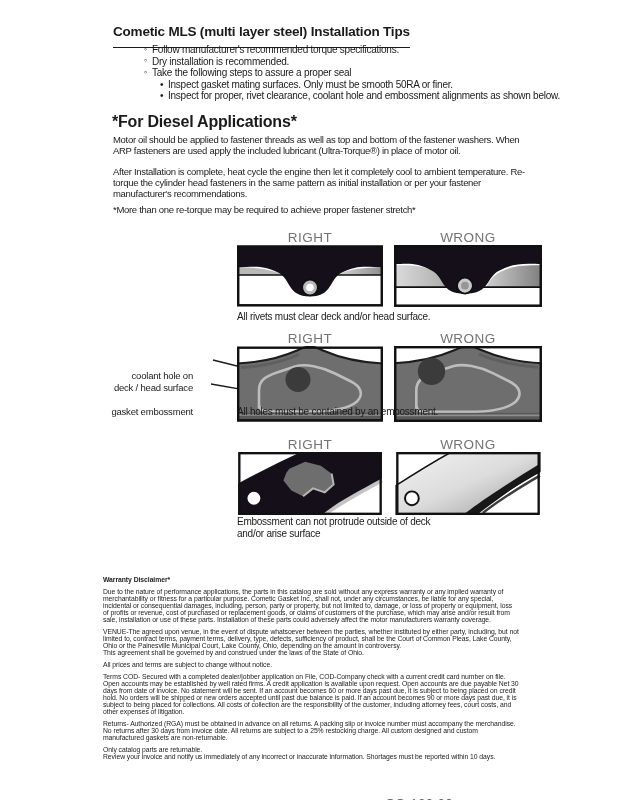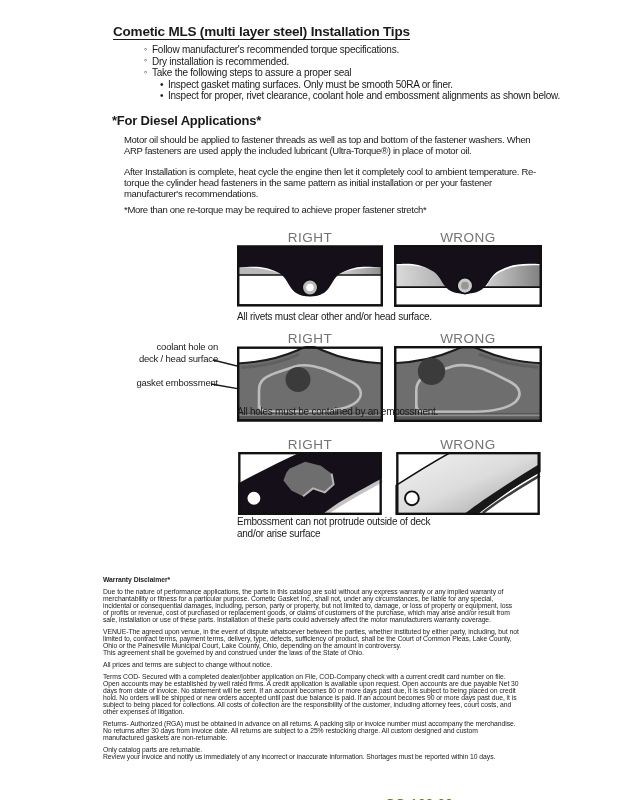--- a/index.html
+++ b/index.html
@@ -1,38 +1,38 @@
 <!DOCTYPE html>
 <html><head>
 <meta charset="utf-8">
 <style>
   html,body{margin:0;padding:0;background:#ffffff;}
   .page{position:relative;width:618px;height:800px;background:#ffffff;overflow:hidden;
         font-family:"Liberation Sans",sans-serif;color:#1a1a1a;}
 
   .title{position:absolute;left:113px;top:24px;font-size:13.5px;font-weight:bold;
-         letter-spacing:-0.2px;border-bottom:1.6px solid #1a1a1a;padding-bottom:0;display:inline-block;}
+         letter-spacing:-0.2px;border-bottom:1.6px solid #1a1a1a;padding-bottom:8px;display:inline-block;}
 
   .bullets{position:absolute;left:105px;top:44px;width:500px;font-size:10px;
            line-height:11.6px;letter-spacing:-0.25px;margin-left:39px;}
   .bullet{position:relative;padding-left:8px;}
   .bullet::before{content:"\25E6";position:absolute;left:0;top:-0.5px;font-size:9px;}
   .sub{position:relative;padding-left:24px;}
   .sub::before{content:"\2022";position:absolute;left:16px;top:0;}
 
-  .h2{position:absolute;left:112px;top:113px;font-size:13px;font-weight:bold;letter-spacing:-0.2px;text-align:center;}
-  .para{position:absolute;left:124px;width:420px;font-size:9.5px;line-height:10.8px;letter-spacing:-0.3px;}
+  .h2{position:absolute;left:112px;top:113px;font-size:16px;font-weight:bold;letter-spacing:-0.2px;text-align:center;}
+  .para{position:absolute;left:113px;width:420px;font-size:9.5px;line-height:10.8px;letter-spacing:-0.3px;}
   #para1{top:135px;} #para2{top:167px;} #note{top:205px;}
 
   .dlabel{position:absolute;width:146px;text-align:center;font-size:13.5px;letter-spacing:0.5px;color:#737373;}
   .dbox{position:absolute;}
   .dbox svg{display:block;width:100%;height:100%;}
   .caption{position:absolute;left:237px;font-size:10px;letter-spacing:-0.25px;line-height:12px;}
 
-  .ann{position:absolute;left:118px;width:100px;text-align:right;font-size:9.5px;letter-spacing:-0.2px;}
+  .ann{position:absolute;left:93px;width:100px;text-align:right;font-size:9.5px;letter-spacing:-0.2px;margin-top:29px;}
   #ann1{top:341px;} #ann2{top:353px;} #ann3{top:377px;}
   .leader{position:absolute;left:205px;top:352px;width:105px;height:48px;}
 
   .warranty{position:absolute;left:103px;top:576px;width:416px;font-size:6.8px;line-height:7px;
             letter-spacing:-0.05px;color:#222;}
   .warranty .wh{font-weight:bold;margin:0 0 5px 0;}
   .warranty p{margin:0 0 5px 0;}
   .warranty p.no-gap{margin:0;}
 
   .pagenum{position:absolute;left:385px;top:796px;font-size:13.5px;letter-spacing:0.2px;color:#4d7c0f;}
@@ -97,21 +97,21 @@
       <path d="M146,20 C128,20 118,20 106,26 C97,30 94,36 91,41.5 L146,41.5 Z" fill="url(#g1wr)"></path>
       <path d="M0,0 H146 V19 C128,18 118,18 104,25 C91,31 95,48 70,48 C45,48 50,31 37,25 C23,18 17,18 0,19 Z" fill="#150f19"></path>
       <path d="M0,41.5 H54" stroke="#111111" stroke-width="1.6"></path>
       <path d="M87,41.5 H146" stroke="#111111" stroke-width="1.6"></path>
       <circle cx="70" cy="40" r="7.8" fill="#c9c9c9" stroke="#0e0e0e" stroke-width="1.7"></circle>
       <circle cx="70" cy="40" r="3.8" fill="#969696"></circle>
       <rect x="1.2" y="1.2" width="143.6" height="58.6" fill="none" stroke="#111111" stroke-width="2.5"></rect>
     </svg>
   </div>
 
-  <div class="caption" style="top:311px;">All rivets must clear other and/or head surface.</div>
+  <div class="caption" style="top:311px;">All rivets must clear deck and/or head surface.</div>
 
   <div class="dlabel" style="left:237px;top:331px;">RIGHT</div>
   <div class="dlabel" style="left:394px;top:331px;width:148px;">WRONG</div>
 
   <div class="ann" id="ann1">coolant hole on</div>
   <div class="ann" id="ann2">deck / head surface</div>
   <div class="ann" id="ann3">gasket embossment</div>
 
   <svg class="leader" viewBox="0 0 105 48">
     <line x1="8" y1="8" x2="92" y2="29" stroke="#1a1a1a" stroke-width="1.3"></line>

